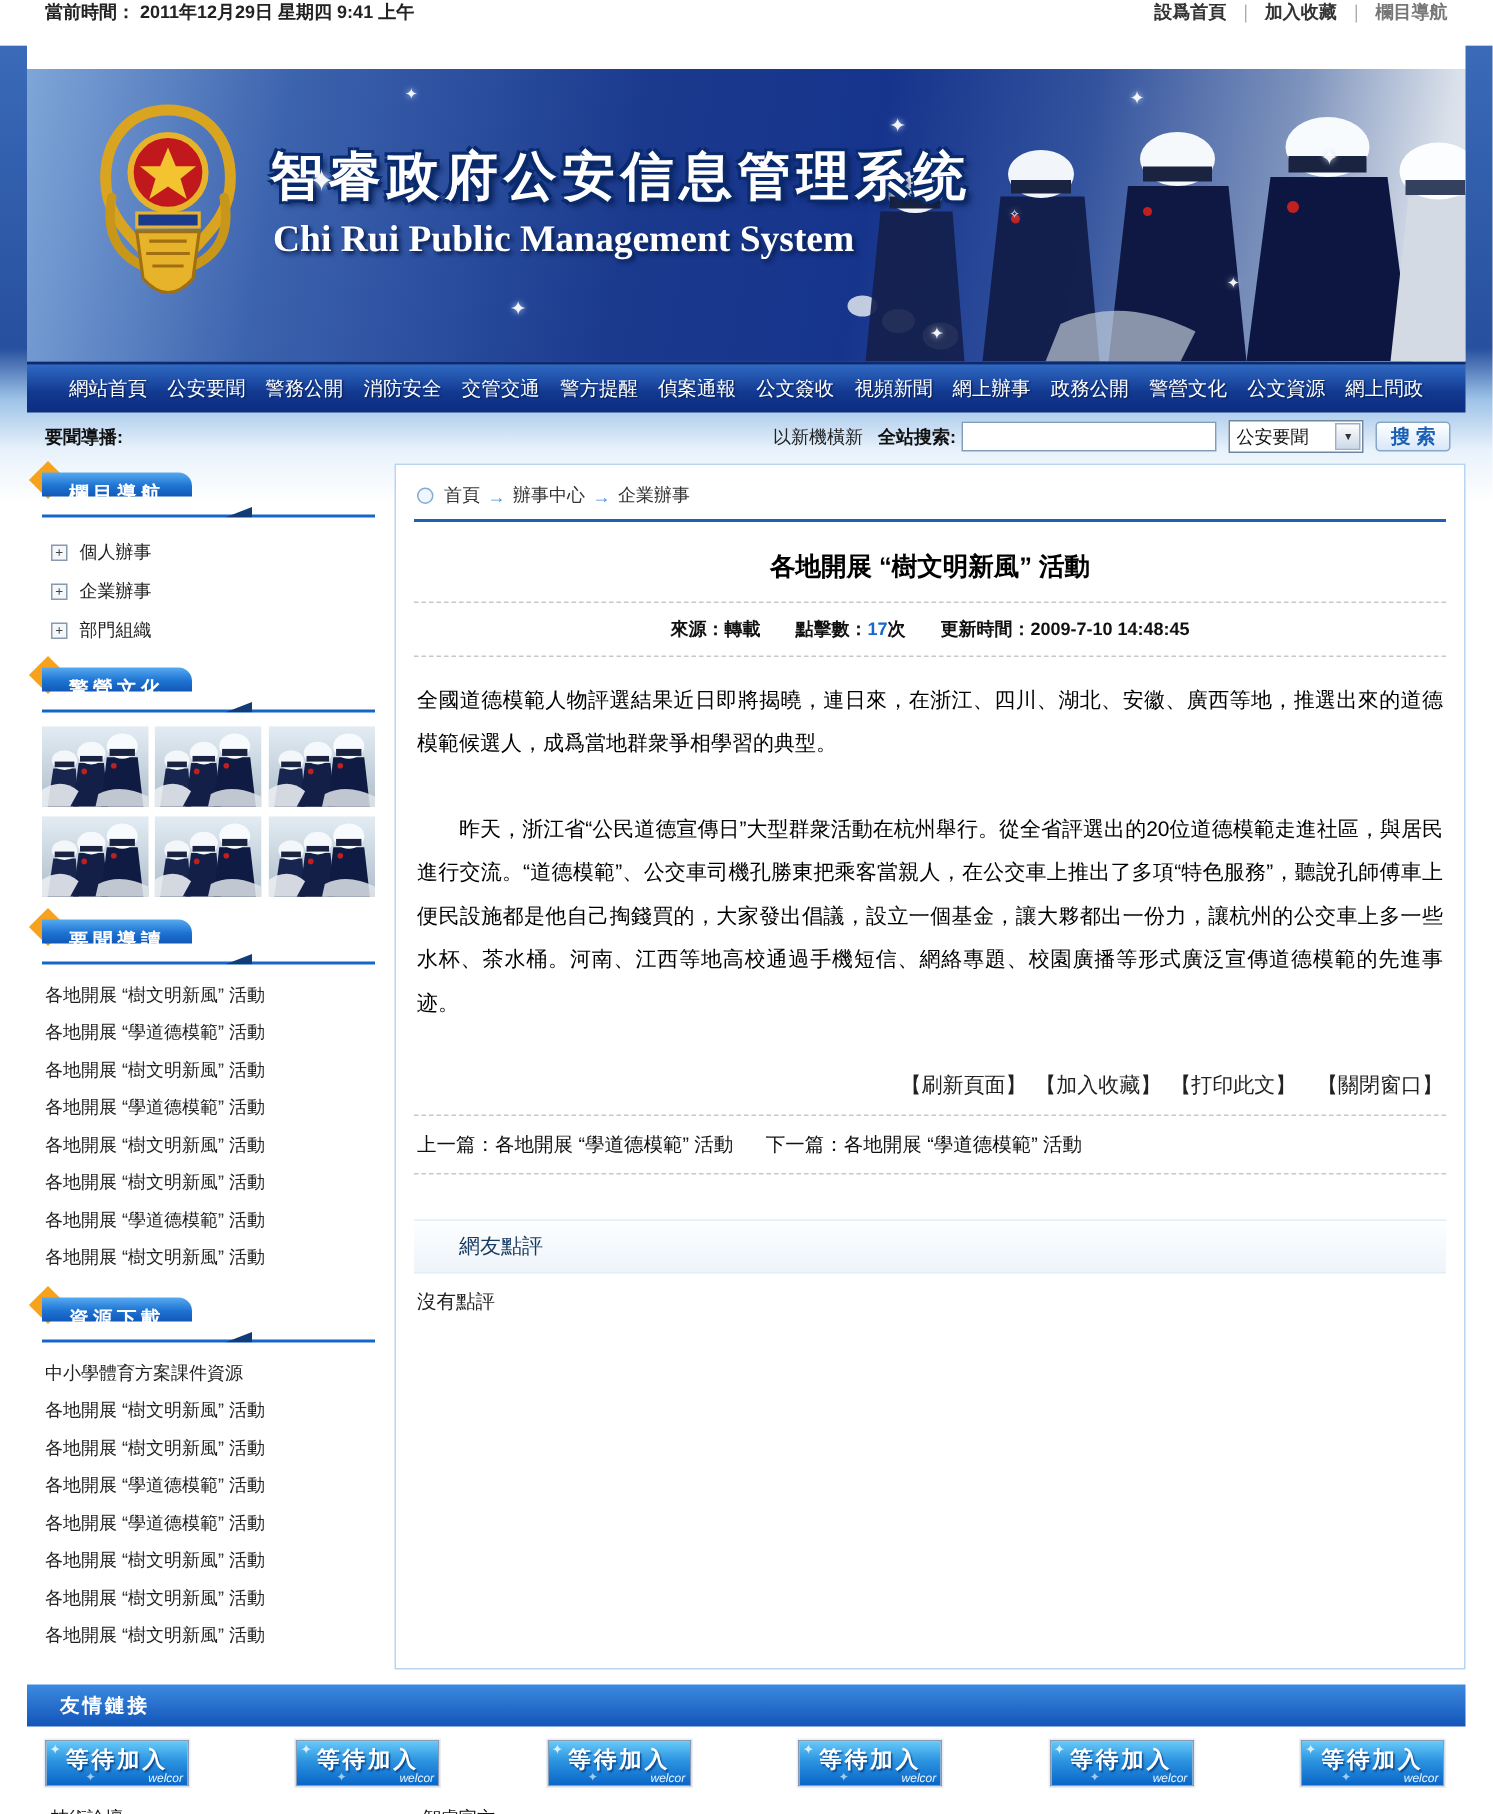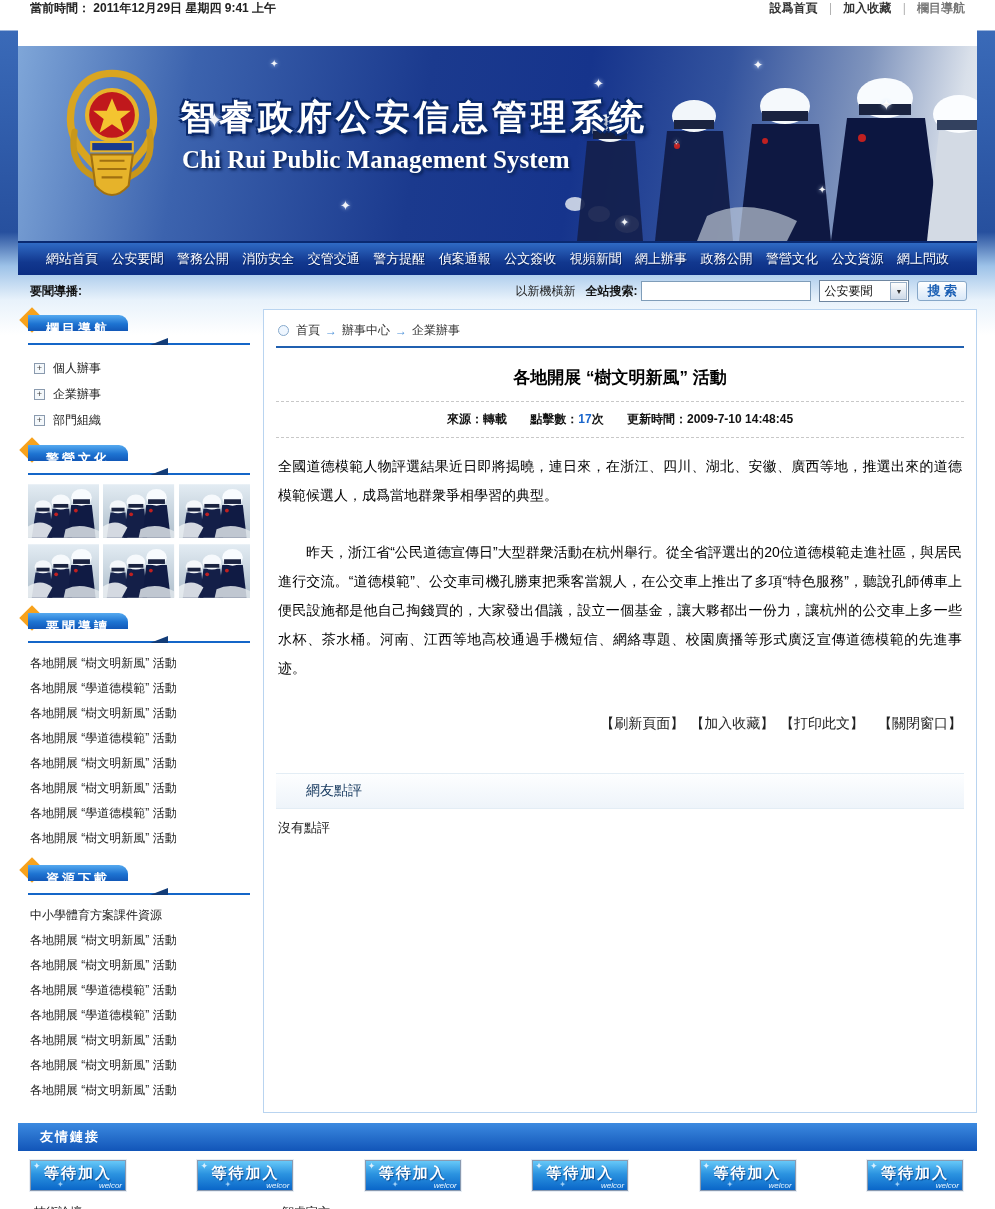--- a/index.html
+++ b/index.html
@@ -331,20 +331,24 @@
         <p>　　昨天，浙江省“公民道德宣傳日”大型群衆活動在杭州舉行。從全省評選出的20位道德模範走進社區，與居民進行交流。“道德模範”、公交車司機孔勝東把乘客當親人，在公交車上推出了多項“特色服務”，聽說孔師傅車上便民設施都是他自己掏錢買的，大家發出倡議，設立一個基金，讓大夥都出一份力，讓杭州的公交車上多一些水杯、茶水桶。河南、江西等地高校通過手機短信、網絡專題、校園廣播等形式廣泛宣傳道德模範的先進事迹。</p>
       </div>
 
       <div class="art-actions">
         <a href="#">【刷新頁面】</a>
         <a href="#">【加入收藏】</a>
         <a href="#">【打印此文】</a>
         <a href="#" class="last">【關閉窗口】</a>
       </div>
 
+      <div class="prevnext">
+        <span><span>上一篇：</span><a href="#">各地開展 “學道德模範” 活動</a></span>
+        <span class="nx"><span>下一篇：</span><a href="#">各地開展 “學道德模範” 活動</a></span>
+      </div>
 
       <div class="comments">
         <div class="comments-head">網友點評</div>
         <div class="comments-empty">沒有點評</div>
       </div>
     </div>
   </div>
 
   <div class="linksbar">友情鏈接</div>
   <div class="banners">

